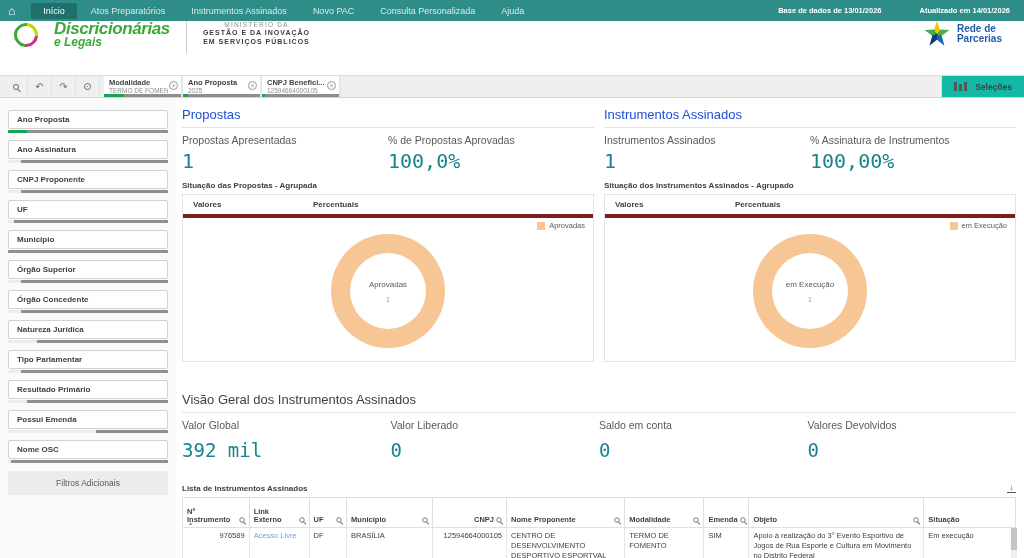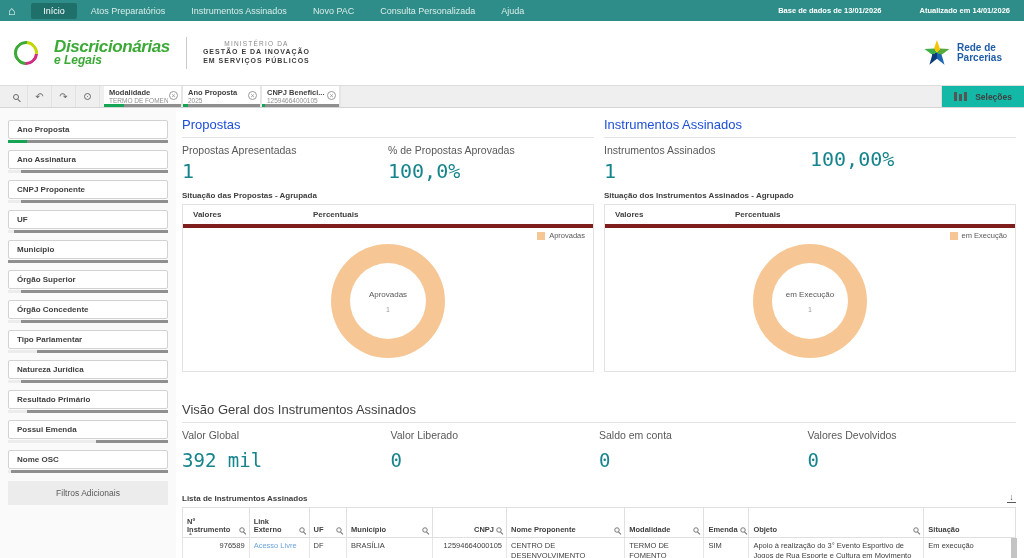--- a/index.html
+++ b/index.html
@@ -9,21 +9,21 @@
 
   
   .nav { height:21px; background:#2f8d89; display:flex; align-items:center; padding:0 8px; gap:2px; }
   .nav .home { color:#fff; font-size:12px; line-height:1; margin-right:14px; cursor:pointer; }
   .nav-item { font-size:9px; color:#d9ecea; padding:3px 12px; border-radius:2px; cursor:pointer; white-space:nowrap; }
   .nav-item.active { background:#1f6f6b; color:#fff; }
   .nav-right { margin-left:auto; display:flex; gap:38px; padding-right:6px; }
   .nav-right span { font-size:7.5px; color:#fff; font-weight:bold; }
 
   
-  .header { height:64px; background:#fff; display:flex; align-items:center; padding:0 14px; }
+  .header { height:54px; background:#fff; display:flex; align-items:flex-start; padding:0 14px; }
   .brand { display:flex; align-items:center; gap:14px; }
   .swoosh { width:24px; height:24px; border-radius:50%; border:3px solid;
             border-color:#3aa935 #c4d600 #cf2e84 #3aa935; transform:rotate(-40deg); flex:0 0 auto; }
   .brand-text { margin-left:-34px; padding-left:36px; font-style:italic; font-weight:bold; color:#3aa935; line-height:0.95; }
   .brand-text .l1 { font-size:17px; letter-spacing:-0.4px; }
   .brand-text .l2 { font-size:12px; }
   .vdiv { width:1px; height:32px; background:#c9c9c9; margin:0 16px; }
   .ministry { text-align:center; line-height:1.25; }
   .ministry .m1 { font-size:6.5px; letter-spacing:1.2px; color:#8c8c8c; }
   .ministry .m2, .ministry .m3 { font-size:7px; letter-spacing:1px; font-weight:bold; color:#3d3d3d; }
@@ -269,29 +269,29 @@
       <div class="sb-item">
           <div class="sb-box">
             <div class="sb-label">Órgão Concedente</div>
           </div>
           <div class="sb-bar">
             <i></i>
           </div>
         </div>
       <div class="sb-item">
           <div class="sb-box">
+            <div class="sb-label">Natureza Jurídica</div>
+          </div>
+          <div class="sb-bar">
+            <i></i>
+          </div>
+        </div>
+      <div class="sb-item">
+          <div class="sb-box">
             <div class="sb-label">Tipo Parlamentar</div>
-          </div>
-          <div class="sb-bar">
-            <i></i>
-          </div>
-        </div>
-      <div class="sb-item">
-          <div class="sb-box">
-            <div class="sb-label">Natureza Jurídica</div>
           </div>
           <div class="sb-bar">
             <i></i>
           </div>
         </div>
       <div class="sb-item">
           <div class="sb-box">
             <div class="sb-label">Resultado Primário</div>
           </div>
           <div class="sb-bar">
@@ -352,20 +352,21 @@
         </div>
 
         <div class="sect">
           <div class="sect-title">Instrumentos Assinados</div>
           <div class="kpis2">
             <div class="kpi">
               <div class="kpi-label">Instrumentos Assinados</div>
               <div class="kpi-value">1</div>
             </div>
             <div class="kpi">
+              <div class="kpi-label">% Assinatura de Instrumentos</div>
               <div class="kpi-value">100,00%</div>
             </div>
           </div>
           <div class="chart-title">Situação dos Instrumentos Assinados - Agrupado</div>
           <div class="chart-box">
             <div class="chart-tabs">
               <span class="ctab">Valores</span>
               <span class="ctab">Percentuais</span>
             </div>
             <div class="legend">

